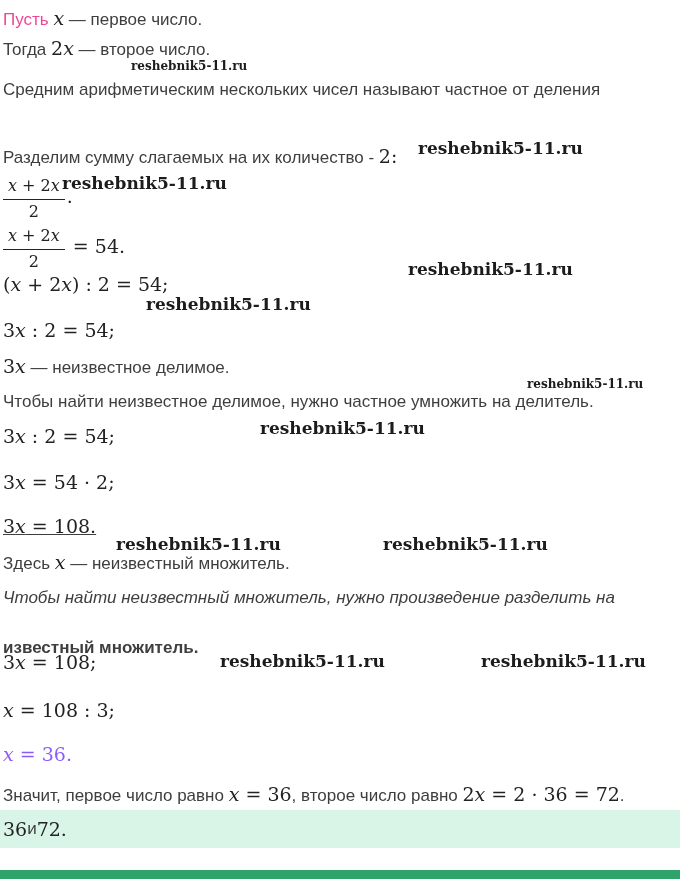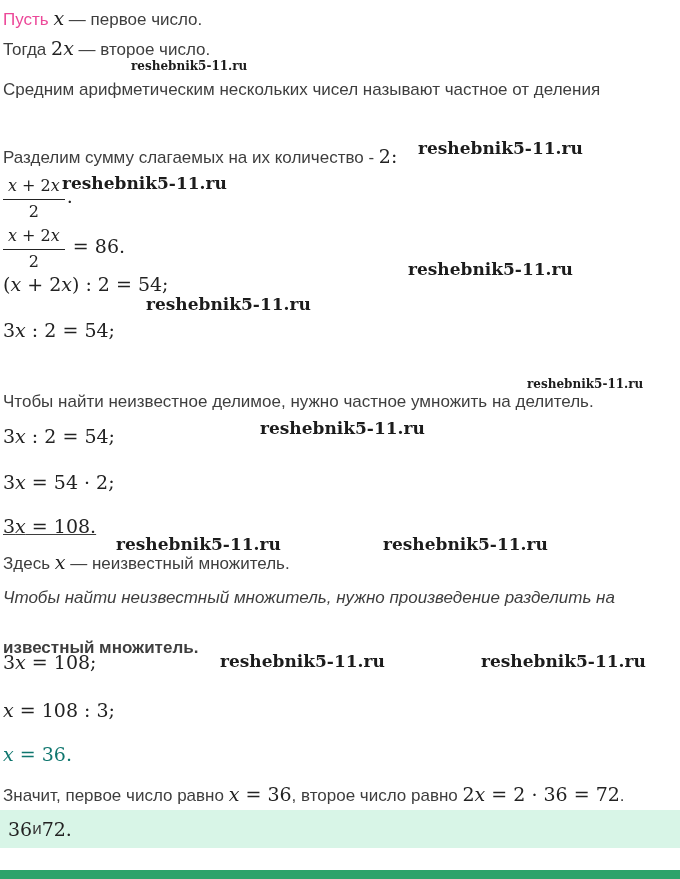--- a/index.html
+++ b/index.html
@@ -55,21 +55,21 @@
     color:#1c1c1c;
     white-space:nowrap;
     letter-spacing:0px;
   }
   #answer-row{
     position:absolute;
     left:0;
     width:100%;
     display:flex;
     align-items:center;
-    padding-left:8px;
+    padding-left:3px;
     box-sizing:border-box;
     white-space:nowrap;
   }
   #footer-bar{
     position:absolute;
     left:0;bottom:0;
     width:100%;
     height:9px;
   }
 </style>
@@ -81,33 +81,34 @@
       <span class="seg-math" style="color: rgb(34, 34, 34);">36</span>
       <span class="seg-sans" style="color: rgb(62, 62, 62);"> и </span>
       <span class="seg-math" style="color: rgb(34, 34, 34);">72.</span>
     </div>
   <div id="footer-bar" style="background: rgb(46, 163, 107);"></div>
 <div class="line" style="top: 6px;"><span class="seg-sans" style="color: #ec4899;">Пусть </span><span class="seg-math" style="color: rgb(34, 34, 34);"><i>x</i></span><span class="seg-sans" style="color: rgb(62, 62, 62);"> — первое число.</span></div>
     <div class="line" style="top: 36px; text-align: center;"><span class="seg-sans" style="color: rgb(62, 62, 62);">Тогда </span><span class="seg-math" style="color: rgb(34, 34, 34);">2<i>x</i></span><span class="seg-sans" style="color: rgb(62, 62, 62);"> — второе число.</span></div>
     <div class="line" style="top: 78px;"><span class="seg-sans" style="color: rgb(62, 62, 62);">Средним арифметическим нескольких чисел называют частное от деления</span></div>
     <div class="line" style="top: 144px;"><span class="seg-sans" style="color: rgb(62, 62, 62);">Разделим сумму слагаемых на их количество - </span><span class="seg-math" style="color: rgb(34, 34, 34);">2:</span></div>
     <div class="line" style="top: 174px;"><span class="frac"><span class="num"><i>x</i> + 2<i>x</i></span><span class="den">2</span></span><span class="seg-math" style="color: rgb(34, 34, 34);">.</span></div>
-    <div class="line" style="top: 224px;"><span class="frac"><span class="num"><i>x</i> + 2<i>x</i></span><span class="den">2</span></span><span class="seg-math" style="color: rgb(34, 34, 34);"> = 86.</span></div>
+    <div class="line" style="top: 224px;"><span class="frac"><span class="num"><i>x</i> + 2<i>x</i></span><span class="den">2</span></span><span class="seg-math" style="color: rgb(34, 34, 34);"> = 54.</span></div>
     <div class="line" style="top: 272px; text-align: center;"><span class="seg-math" style="color: rgb(34, 34, 34);">(<i>x</i> + 2<i>x</i>) : 2 = 54;</span></div>
     <div class="line" style="top: 318px;"><span class="seg-math" style="color: rgb(34, 34, 34);">3<i>x</i> : 2 = 54;</span></div>
+    <div class="line" style="top: 354px;"><span class="seg-math" style="color: rgb(34, 34, 34);">3<i>x</i></span><span class="seg-sans" style="color: rgb(62, 62, 62);"> — неизвестное делимое.</span></div>
     <div class="line" style="top: 390px;"><span class="seg-sans" style="color: rgb(62, 62, 62);">Чтобы найти неизвестное делимое, нужно частное умножить на делитель.</span></div>
     <div class="line" style="top: 424px;"><span class="seg-math" style="color: rgb(34, 34, 34);">3<i>x</i> : 2 = 54;</span></div>
     <div class="line" style="top: 470px;"><span class="seg-math" style="color: rgb(34, 34, 34);">3<i>x</i> = 54 · 2;</span></div>
     <div class="line" style="top: 514px; text-decoration: underline;"><span class="seg-math" style="color: rgb(34, 34, 34);">3<i>x</i> = 108.</span></div>
     <div class="line" style="top: 550px;"><span class="seg-sans" style="color: rgb(62, 62, 62);">Здесь </span><span class="seg-math" style="color: rgb(34, 34, 34);"><i>x</i></span><span class="seg-sans" style="color: rgb(62, 62, 62);"> — неизвестный множитель.</span></div>
     <div class="line" style="top: 586px;"><span class="seg-sans" style="color: rgb(62, 62, 62); font-style: italic;">Чтобы найти неизвестный множитель, нужно произведение разделить на</span></div>
     <div class="line" style="top: 636px; font-weight: bold;"><span class="seg-sans" style="color: rgb(62, 62, 62);">известный множитель.</span></div>
     <div class="line" style="top: 650px;"><span class="seg-math" style="color: rgb(34, 34, 34);">3<i>x</i> = 108;</span></div>
     <div class="line" style="top: 698px;"><span class="seg-math" style="color: rgb(34, 34, 34);"><i>x</i> = 108 : 3;</span></div>
-    <div class="line" style="top: 742px;"><span class="seg-math" style="color: #0f766e;"><i>x</i> = 36.</span></div>
+    <div class="line" style="top: 742px;"><span class="seg-math" style="color: #8b5cf6;"><i>x</i> = 36.</span></div>
     <div class="line" style="top: 782px;"><span class="seg-sans" style="color: rgb(62, 62, 62);">Значит, первое число равно </span><span class="seg-math" style="color: rgb(34, 34, 34);"><i>x</i> = 36</span><span class="seg-sans" style="color: rgb(62, 62, 62);">, второе число равно </span><span class="seg-math" style="color: rgb(34, 34, 34);">2<i>x</i> = 2 · 36 = 72</span><span class="seg-sans" style="color: rgb(62, 62, 62);">.</span></div>
     <span class="wm" style="left: 131px; top: 59px; font-size: 12px;">reshebnik5-11.ru</span>
     <span class="wm" style="left: 418px; top: 138px; font-size: 17px;">reshebnik5-11.ru</span>
     <span class="wm" style="left: 62px; top: 173px; font-size: 17px;">reshebnik5-11.ru</span>
     <span class="wm" style="left: 408px; top: 259px; font-size: 17px;">reshebnik5-11.ru</span>
     <span class="wm" style="left: 146px; top: 294px; font-size: 17px;">reshebnik5-11.ru</span>
     <span class="wm" style="left: 527px; top: 377px; font-size: 12px;">reshebnik5-11.ru</span>
     <span class="wm" style="left: 260px; top: 418px; font-size: 17px;">reshebnik5-11.ru</span>
     <span class="wm" style="left: 116px; top: 534px; font-size: 17px;">reshebnik5-11.ru</span>
     <span class="wm" style="left: 383px; top: 534px; font-size: 17px;">reshebnik5-11.ru</span>

